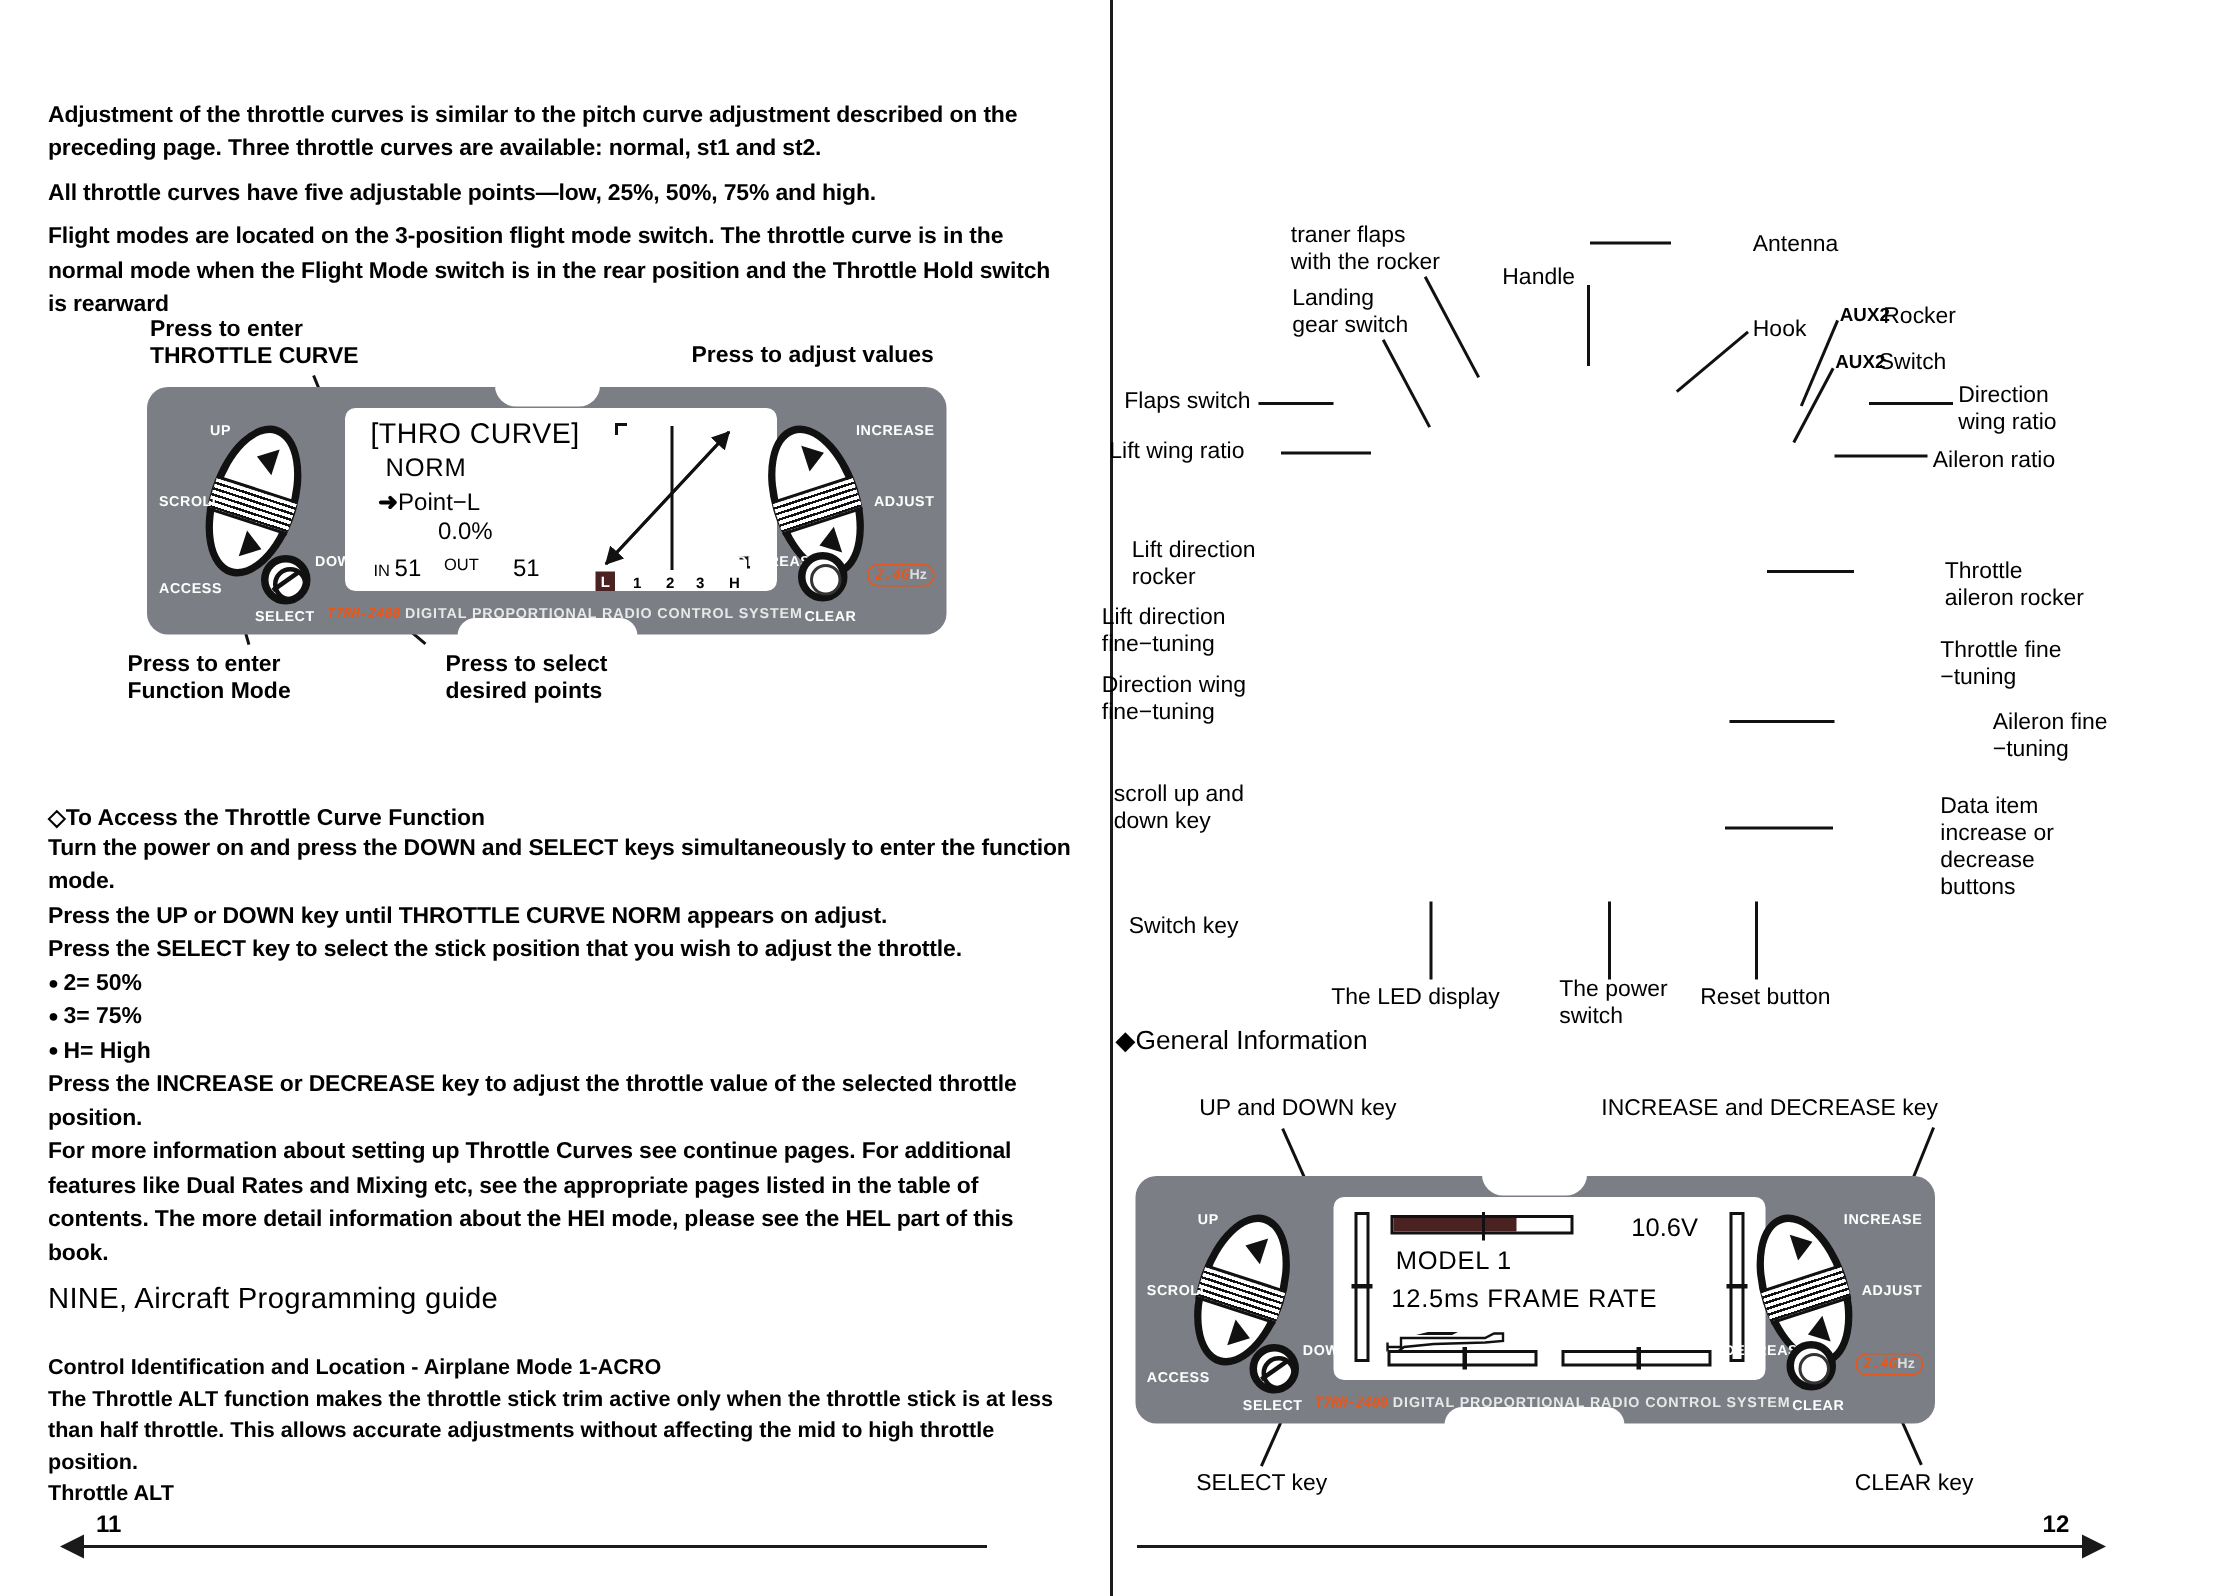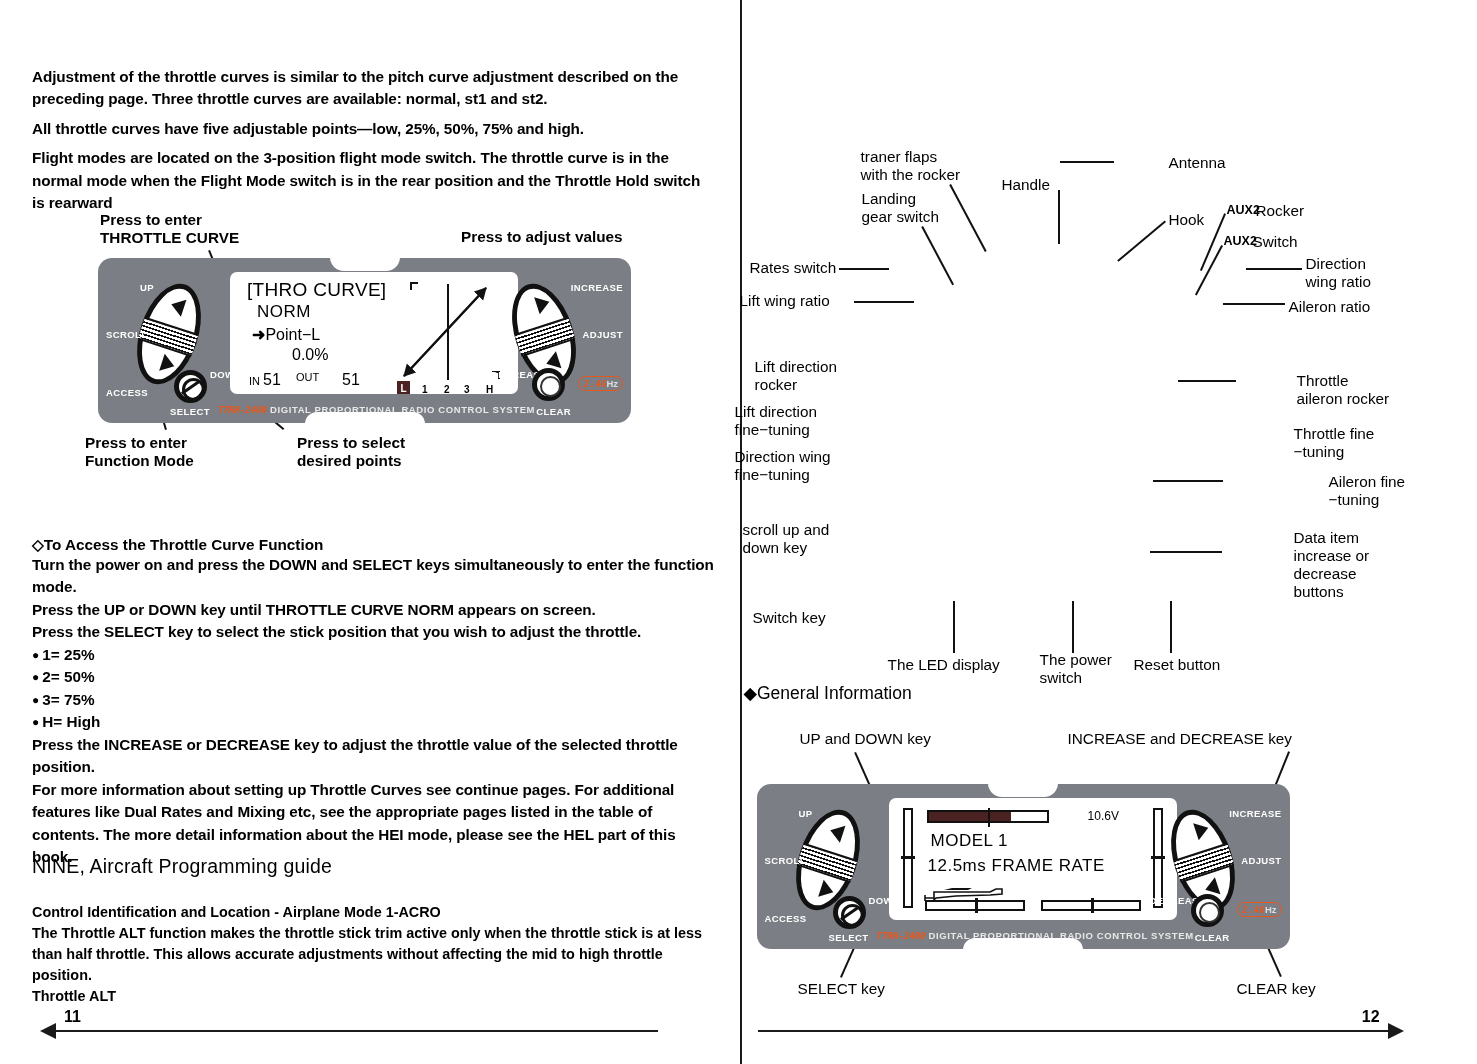--- a/index.html
+++ b/index.html
@@ -204,21 +204,21 @@
   .lcd-gen .vbar .nub { position: absolute; left: -4px; width: 14px; height: 3px; background: #111; }
   .lcd-gen .hbar {
     position: absolute; height: 11px; border: 2px solid #111; background: #fff;
   }
   .lcd-gen .hbar .nub { position: absolute; top: -4px; width: 3px; height: 15px; background: #111; }
   .lcd-gen .battbar {
     position: absolute; border: 2px solid #111; background: #fff;
   }
   .lcd-gen .battbar .fill { position: absolute; left: 0; top: 0; bottom: 0; background: #4a2222; }
   .lcd-gen .battbar .mid { position: absolute; left: 50%; top: -4px; width: 2px; height: 19px; background: #111; }
-  .lcd-gen .volt { position: absolute; font-size: 12px; }
+  .lcd-gen .volt { position: absolute; font-size: 17px; }
   .lcd-gen .model { position: absolute; font-size: 17px; letter-spacing: 0.5px; }
   .lcd-gen .frame { position: absolute; font-size: 17px; letter-spacing: 0.5px; }
 
   
   .callout {
     position: absolute;
     font-size: 15.3px;
     font-weight: bold;
     line-height: 1.18;
     white-space: pre-line;
@@ -323,24 +323,23 @@
 
       <div class="ghz-badge" style="right:8px; top:118px;"><span class="g">2.4G</span><span>Hz</span></div>
 
       <div class="brandline" style="left:120px; bottom:8px;"><span class="model">T7RH-2400</span> <span>DIGITAL PROPORTIONAL RADIO CONTROL SYSTEM</span></div>
     </div>
 
     <div class="access-block">
       <div class="hdr-diamond">◇To Access the Throttle Curve Function</div>
       <p class="para body-text">Turn the power on and press the DOWN and SELECT keys simultaneously to enter
 the function mode.</p>
-      <p class="para body-text">Press the UP or DOWN key until THROTTLE CURVE NORM appears on screen.</p>
+      <p class="para body-text">Press the UP or DOWN key until THROTTLE CURVE NORM appears on adjust.</p>
       <p class="para body-text">Press the SELECT key to select the stick position that you wish to adjust the throttle.</p>
       <ul class="bullets">
-        <li><span class="dot">●</span><span>1= 25%</span></li>
         <li><span class="dot">●</span><span>2= 50%</span></li>
         <li><span class="dot">●</span><span>3= 75%</span></li>
         <li><span class="dot">●</span><span>H= High</span></li>
       </ul>
       <p class="para body-text">Press the INCREASE or DECREASE key to adjust the throttle value of the selected
 throttle position.</p>
       <p class="para body-text">For more information about setting up Throttle Curves see continue pages. For
 additional features like Dual Rates and Mixing etc, see the appropriate pages
  listed in the table of contents. The more detail information about the HEI mode,
 please see the HEL part of this book.</p>
@@ -366,21 +365,21 @@
   <div class="page-divider"></div>
 
   <div class="page page-right">
 
     <div class="callout light" style="left:159px; top:148px;">traner flaps
 with the rocker</div>
     <div class="callout light" style="left:160px; top:190px;">Landing
 gear switch</div>
     <div class="callout light" style="left:300px; top:176px;">Handle</div>
     <div class="callout light" style="left:467px; top:154px;">Antenna</div>
-    <div class="callout light" style="left:48px; top:259px;">Rates switch</div>
+    <div class="callout light" style="left:48px; top:259px;">Flaps switch</div>
     <div class="callout light" style="left:38px; top:292px;">Lift wing ratio</div>
     <div class="callout light" style="left:467px; top:211px;">Hook</div>
     <div class="callout" style="left:525px; top:203px; font-size:12.5px;">AUX2</div>
     <div class="callout light" style="left:554px; top:202px;">Rocker</div>
     <div class="callout" style="left:522px; top:234px; font-size:12.5px;">AUX2</div>
     <div class="callout light" style="left:551px; top:233px;">Switch</div>
     <div class="callout light" style="left:604px; top:255px;">Direction
   wing ratio</div>
     <div class="callout light" style="left:587px; top:298px;">Aileron ratio</div>
     <div class="callout light" style="left:53px; top:358px;">Lift direction

